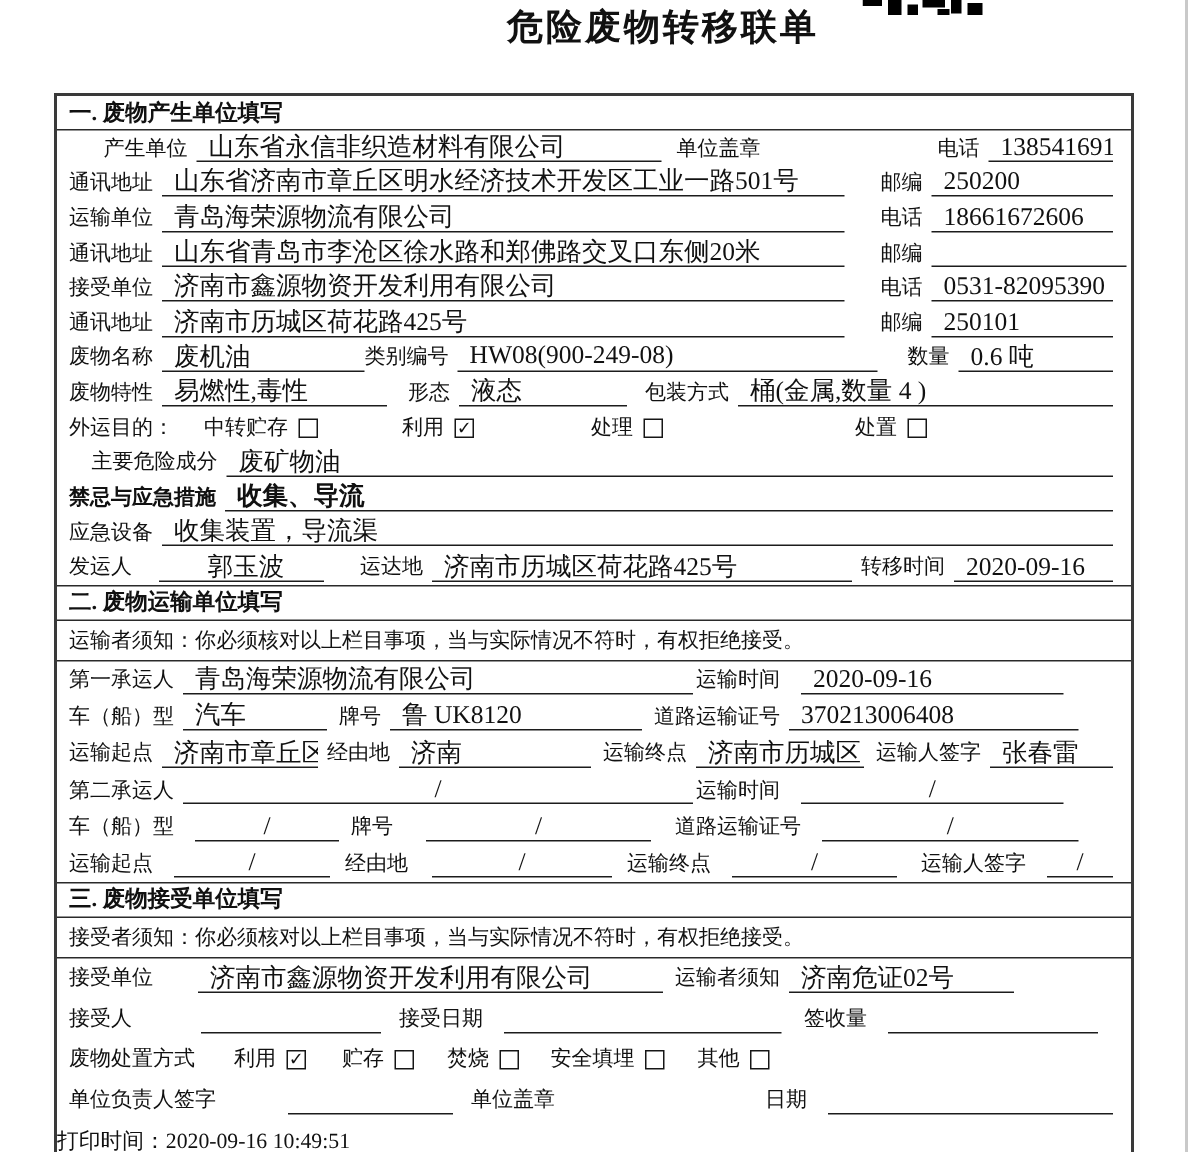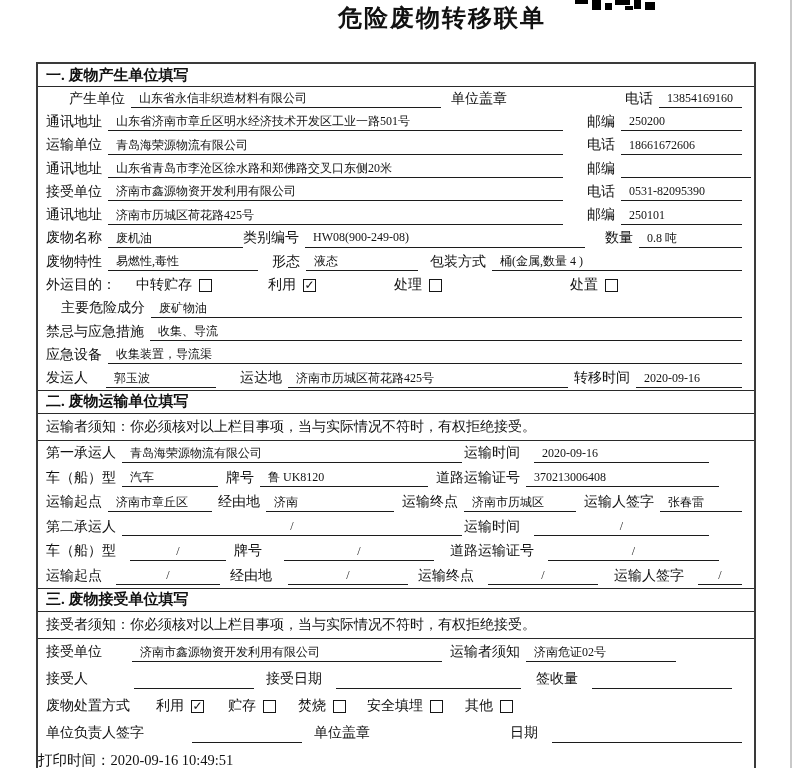--- a/index.html
+++ b/index.html
@@ -27,21 +27,21 @@
   .sec-head{flex:0 0 auto;display:flex;align-items:center;padding:0 8px;
     font-weight:700;font-size:15px;border-bottom:1.5px solid var(--line);white-space:nowrap;}
   .sec-head.bt{border-top:1.5px solid var(--line);}
   .sec-note{flex:0 0 auto;display:flex;align-items:center;padding:0 8px;
     font-size:14px;border-bottom:1.2px solid var(--line);white-space:nowrap;}
 
   .row{display:flex;align-items:center;padding:0 12px 0 8px;overflow:hidden;}
   .lab{white-space:nowrap;font-size:14px;flex:0 0 auto;}
   .field{display:flex;align-items:flex-end;height:19px;border-bottom:1px solid #1c1c1c;
     margin-left:6px;overflow:hidden;}
-  .field>span{font-size:12px;line-height:16px;padding:0 2px 1px 8px;white-space:nowrap;}
+  .field>span{font-size:17px;line-height:16px;padding:0 2px 1px 8px;white-space:nowrap;}
   .field.center{justify-content:center;}
   .field.center>span{padding:0 0 1px 0;}
   .field.grow{flex:1 1 20px;}
   .gap{flex:0 0 auto;}
   .push{flex:1 1 0;}
   .cbg{display:flex;align-items:center;flex:0 0 auto;}
   .cbx{display:inline-flex;align-items:center;justify-content:center;
     width:13px;height:13px;border:1.5px solid #161616;margin-left:7px;
     font-size:12px;line-height:12px;}
 
@@ -138,21 +138,21 @@
           <span class="field" style="flex: 0 0 135px;">
             <span>废机油</span>
           </span>
           <span class="lab">类别编号</span>
           <span class="field" style="flex: 0 0 280px; align-items: center;">
             <span>HW08(900-249-08)</span>
           </span>
           <span class="gap" style="width: 20px;"></span>
           <span class="lab">数量</span>
           <span class="field grow">
-            <span>0.8 吨</span>
+            <span>0.6 吨</span>
           </span>
         </div>
         <div class="row" style="height: 23.3px;">
           <span class="lab">废物特性</span>
           <span class="field" style="flex: 0 0 150px;">
             <span>易燃性,毒性</span>
           </span>
           <span class="gap" style="width: 14px;"></span>
           <span class="lab">形态</span>
           <span class="field" style="flex: 0 0 112px; align-items: flex-end;">
@@ -186,36 +186,36 @@
             <span class="lab">处置</span>
             <span class="cbx"></span>
           </span>
         </div>
         <div class="row" style="height: 23.3px; margin-left: 15px;">
           <span class="lab">主要危险成分</span>
           <span class="field grow">
             <span>废矿物油</span>
           </span>
         </div>
-        <div class="row" style="height: 23.3px;">
+        <div class="row" style="height: 23.3px; font-weight: bold;">
           <span class="lab">禁忌与应急措施</span>
           <span class="field grow">
             <span>收集、导流</span>
           </span>
         </div>
         <div class="row" style="height: 23.3px;">
           <span class="lab">应急设备</span>
           <span class="field grow">
             <span>收集装置，导流渠</span>
           </span>
         </div>
         <div class="row" style="height: 23.3px;">
           <span class="lab">发运人</span>
           <span class="gap" style="width: 12px;"></span>
-          <span class="field" style="flex: 0 0 110px;">
+          <span class="field" style="flex: 0 0 110px; justify-content: center;">
             <span>郭玉波</span>
           </span>
           <span class="gap" style="width: 24px;"></span>
           <span class="lab">运达地</span>
           <span class="field" style="flex: 0 0 280px;">
             <span>济南市历城区荷花路425号</span>
           </span>
           <span class="gap" style="width: 6px;"></span>
           <span class="lab">转移时间</span>
           <span class="field grow">

